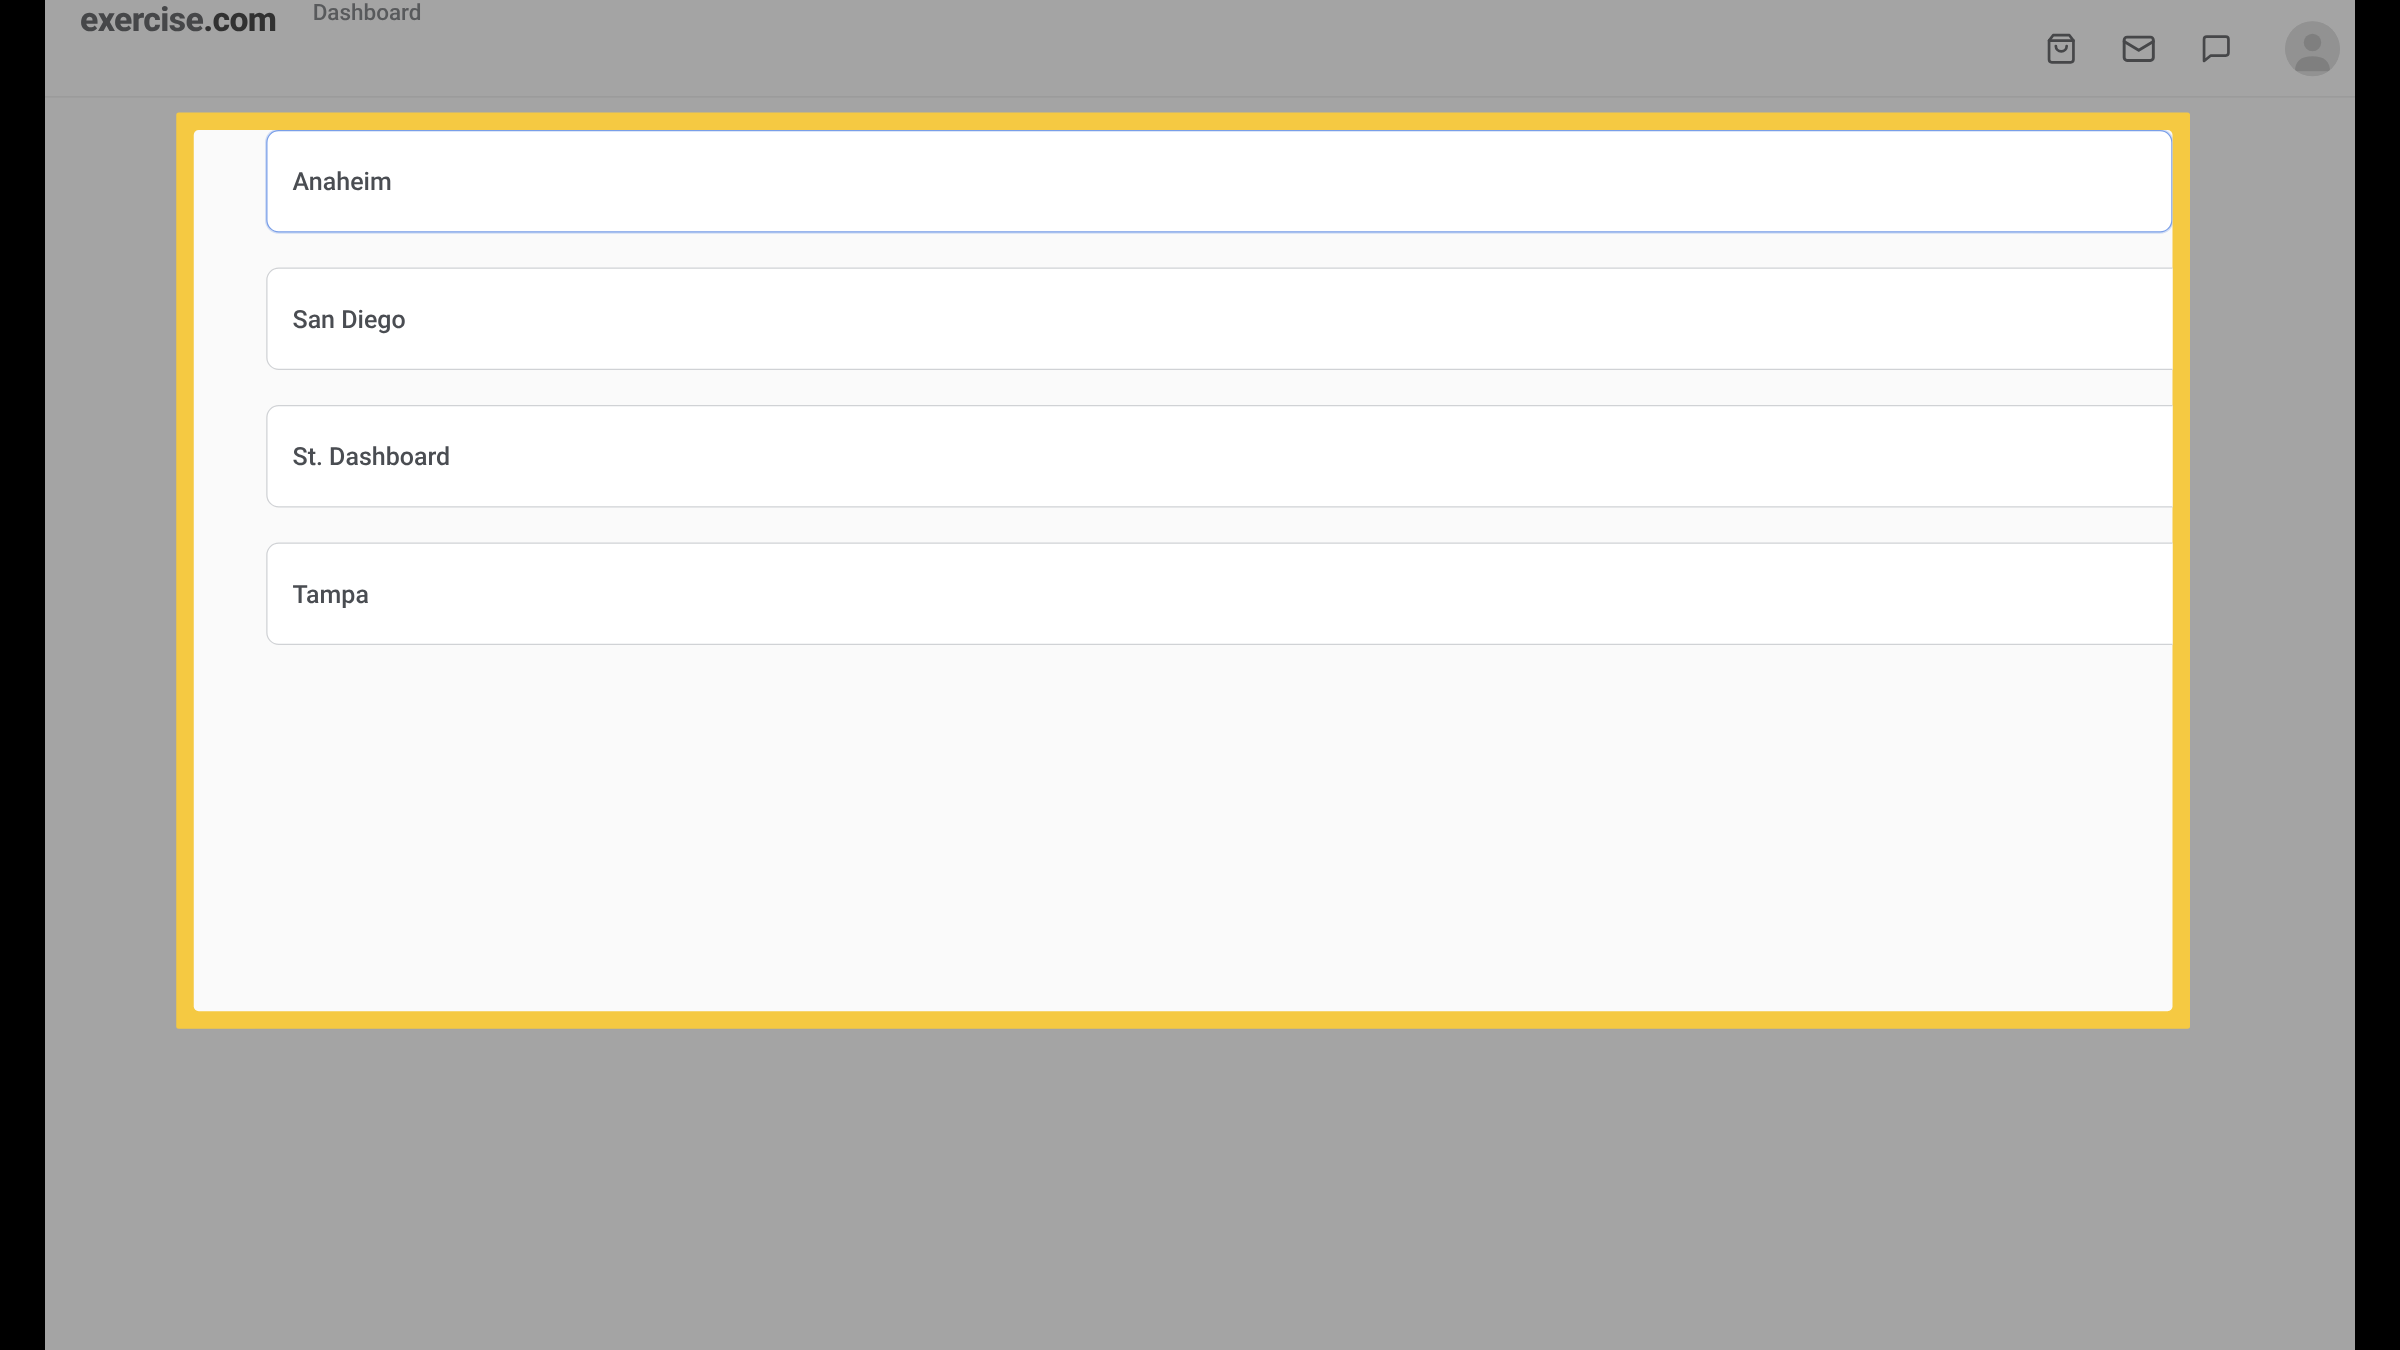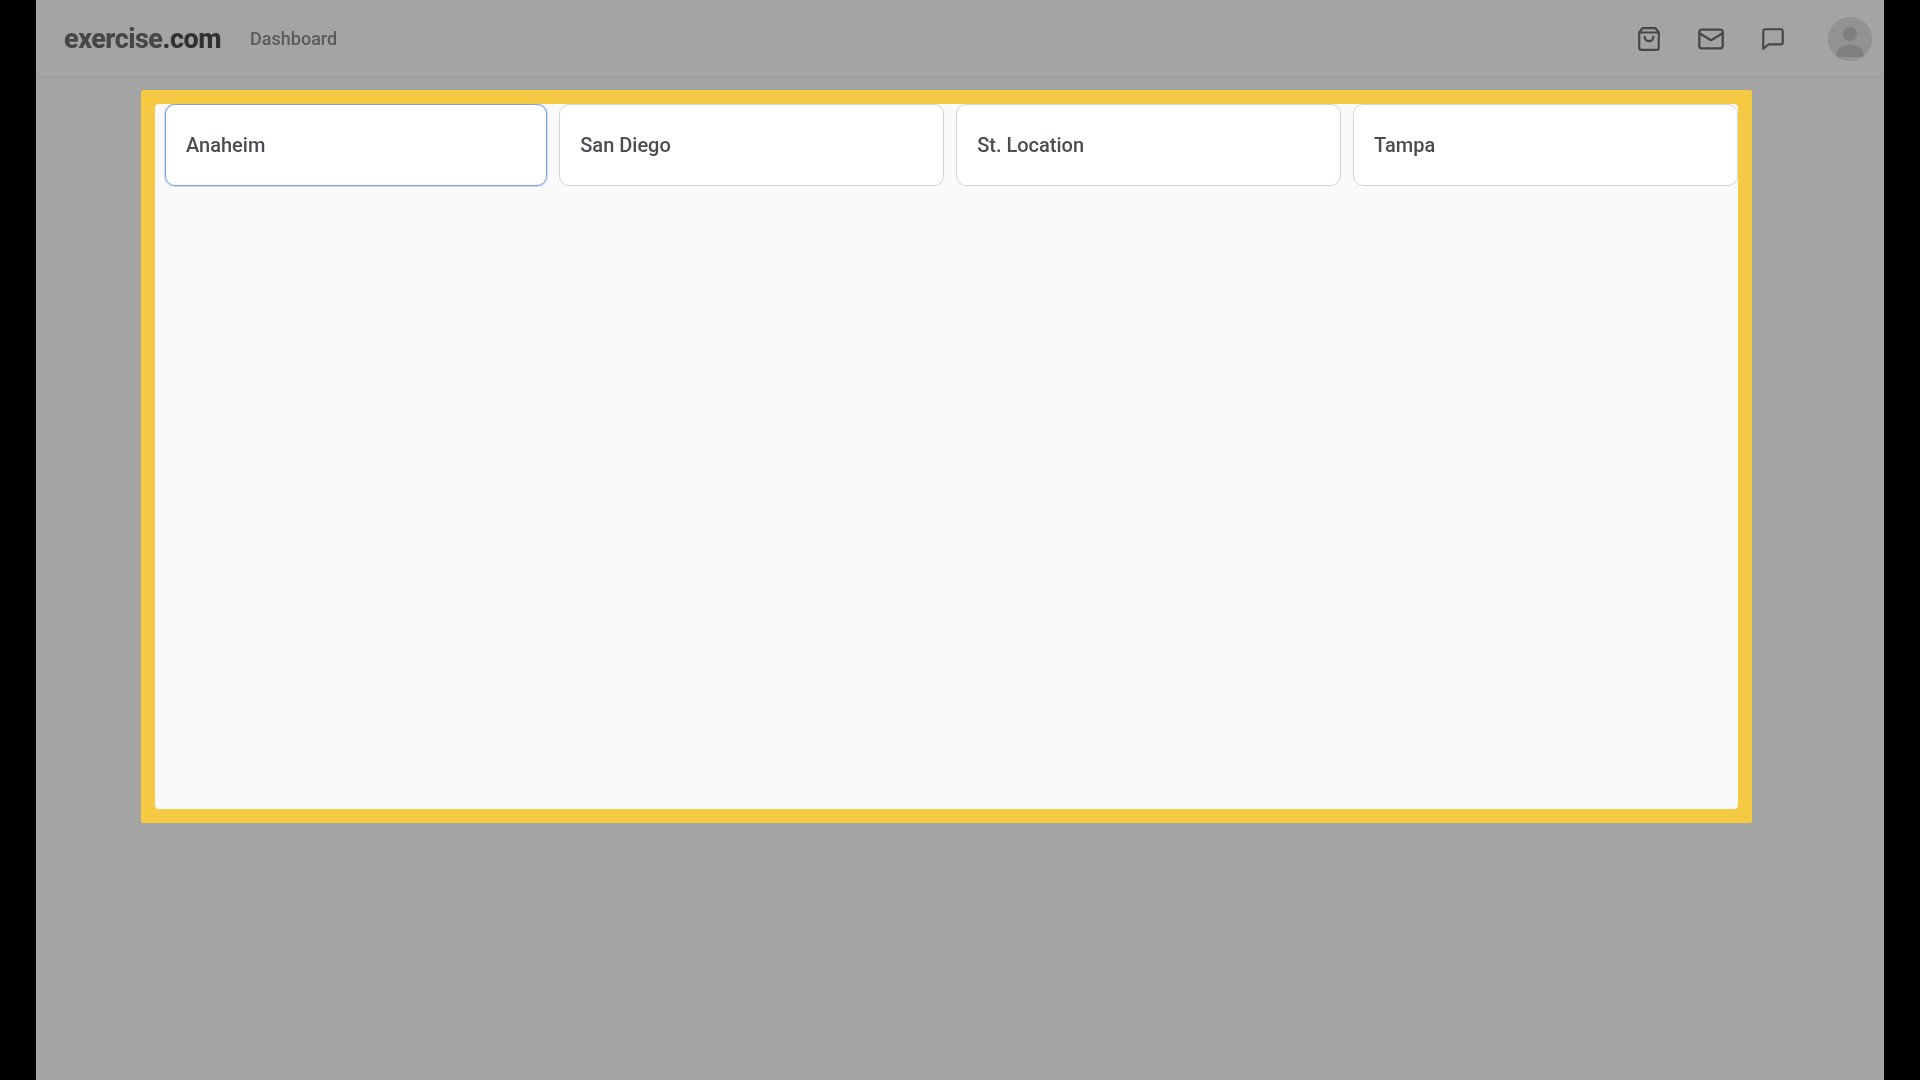--- a/index.html
+++ b/index.html
@@ -34,21 +34,20 @@
       bottom: 0;
       background: rgba(90,90,90,0.55);
       pointer-events: none;
       z-index: 5;
     }
     
     .header {
       height: 78px;
       border-bottom: 1px solid #e4e4e4;
       display: flex;
-      align-items: center;
       padding: 0 12px 0 28px;
       position: relative;
       z-index: 1;
     }
     
     .logo {
       font-size: 27px;
       font-weight: 800;
       letter-spacing: -0.5px;
       display: flex;
@@ -127,23 +126,24 @@
     
     .modal-title {
       padding: 18px 10px 12px 10px;
       font-size: 20px;
       font-weight: 600;
       color: #44474c;
     }
     
     .options-list {
       display: flex;
-      flex-direction: row;
-      gap: 12px;
+      flex-direction: column;
+      gap: 28px;
       padding: 0 0 0 10px;
+      margin-left: 48px;
     }
     
     .option-item {
       background: #fff;
       border: 1px solid #d0d2d5;
       border-radius: 10px;
       height: 82px;
       display: flex;
       align-items: center;
       padding: 0 20px;
@@ -206,20 +206,20 @@
 <div class="modal-wrap">
   <div class="modal-inner">
     <div class="options-list" id="options-list">
         <div class="option-item selected">
           <span>Anaheim</span>
         </div>
         <div class="option-item">
           <span>San Diego</span>
         </div>
         <div class="option-item">
-          <span>St. Location</span>
+          <span>St. Dashboard</span>
         </div>
         <div class="option-item">
           <span>Tampa</span>
         </div>
       </div>
   </div>
 </div>
 
 </body></html>

